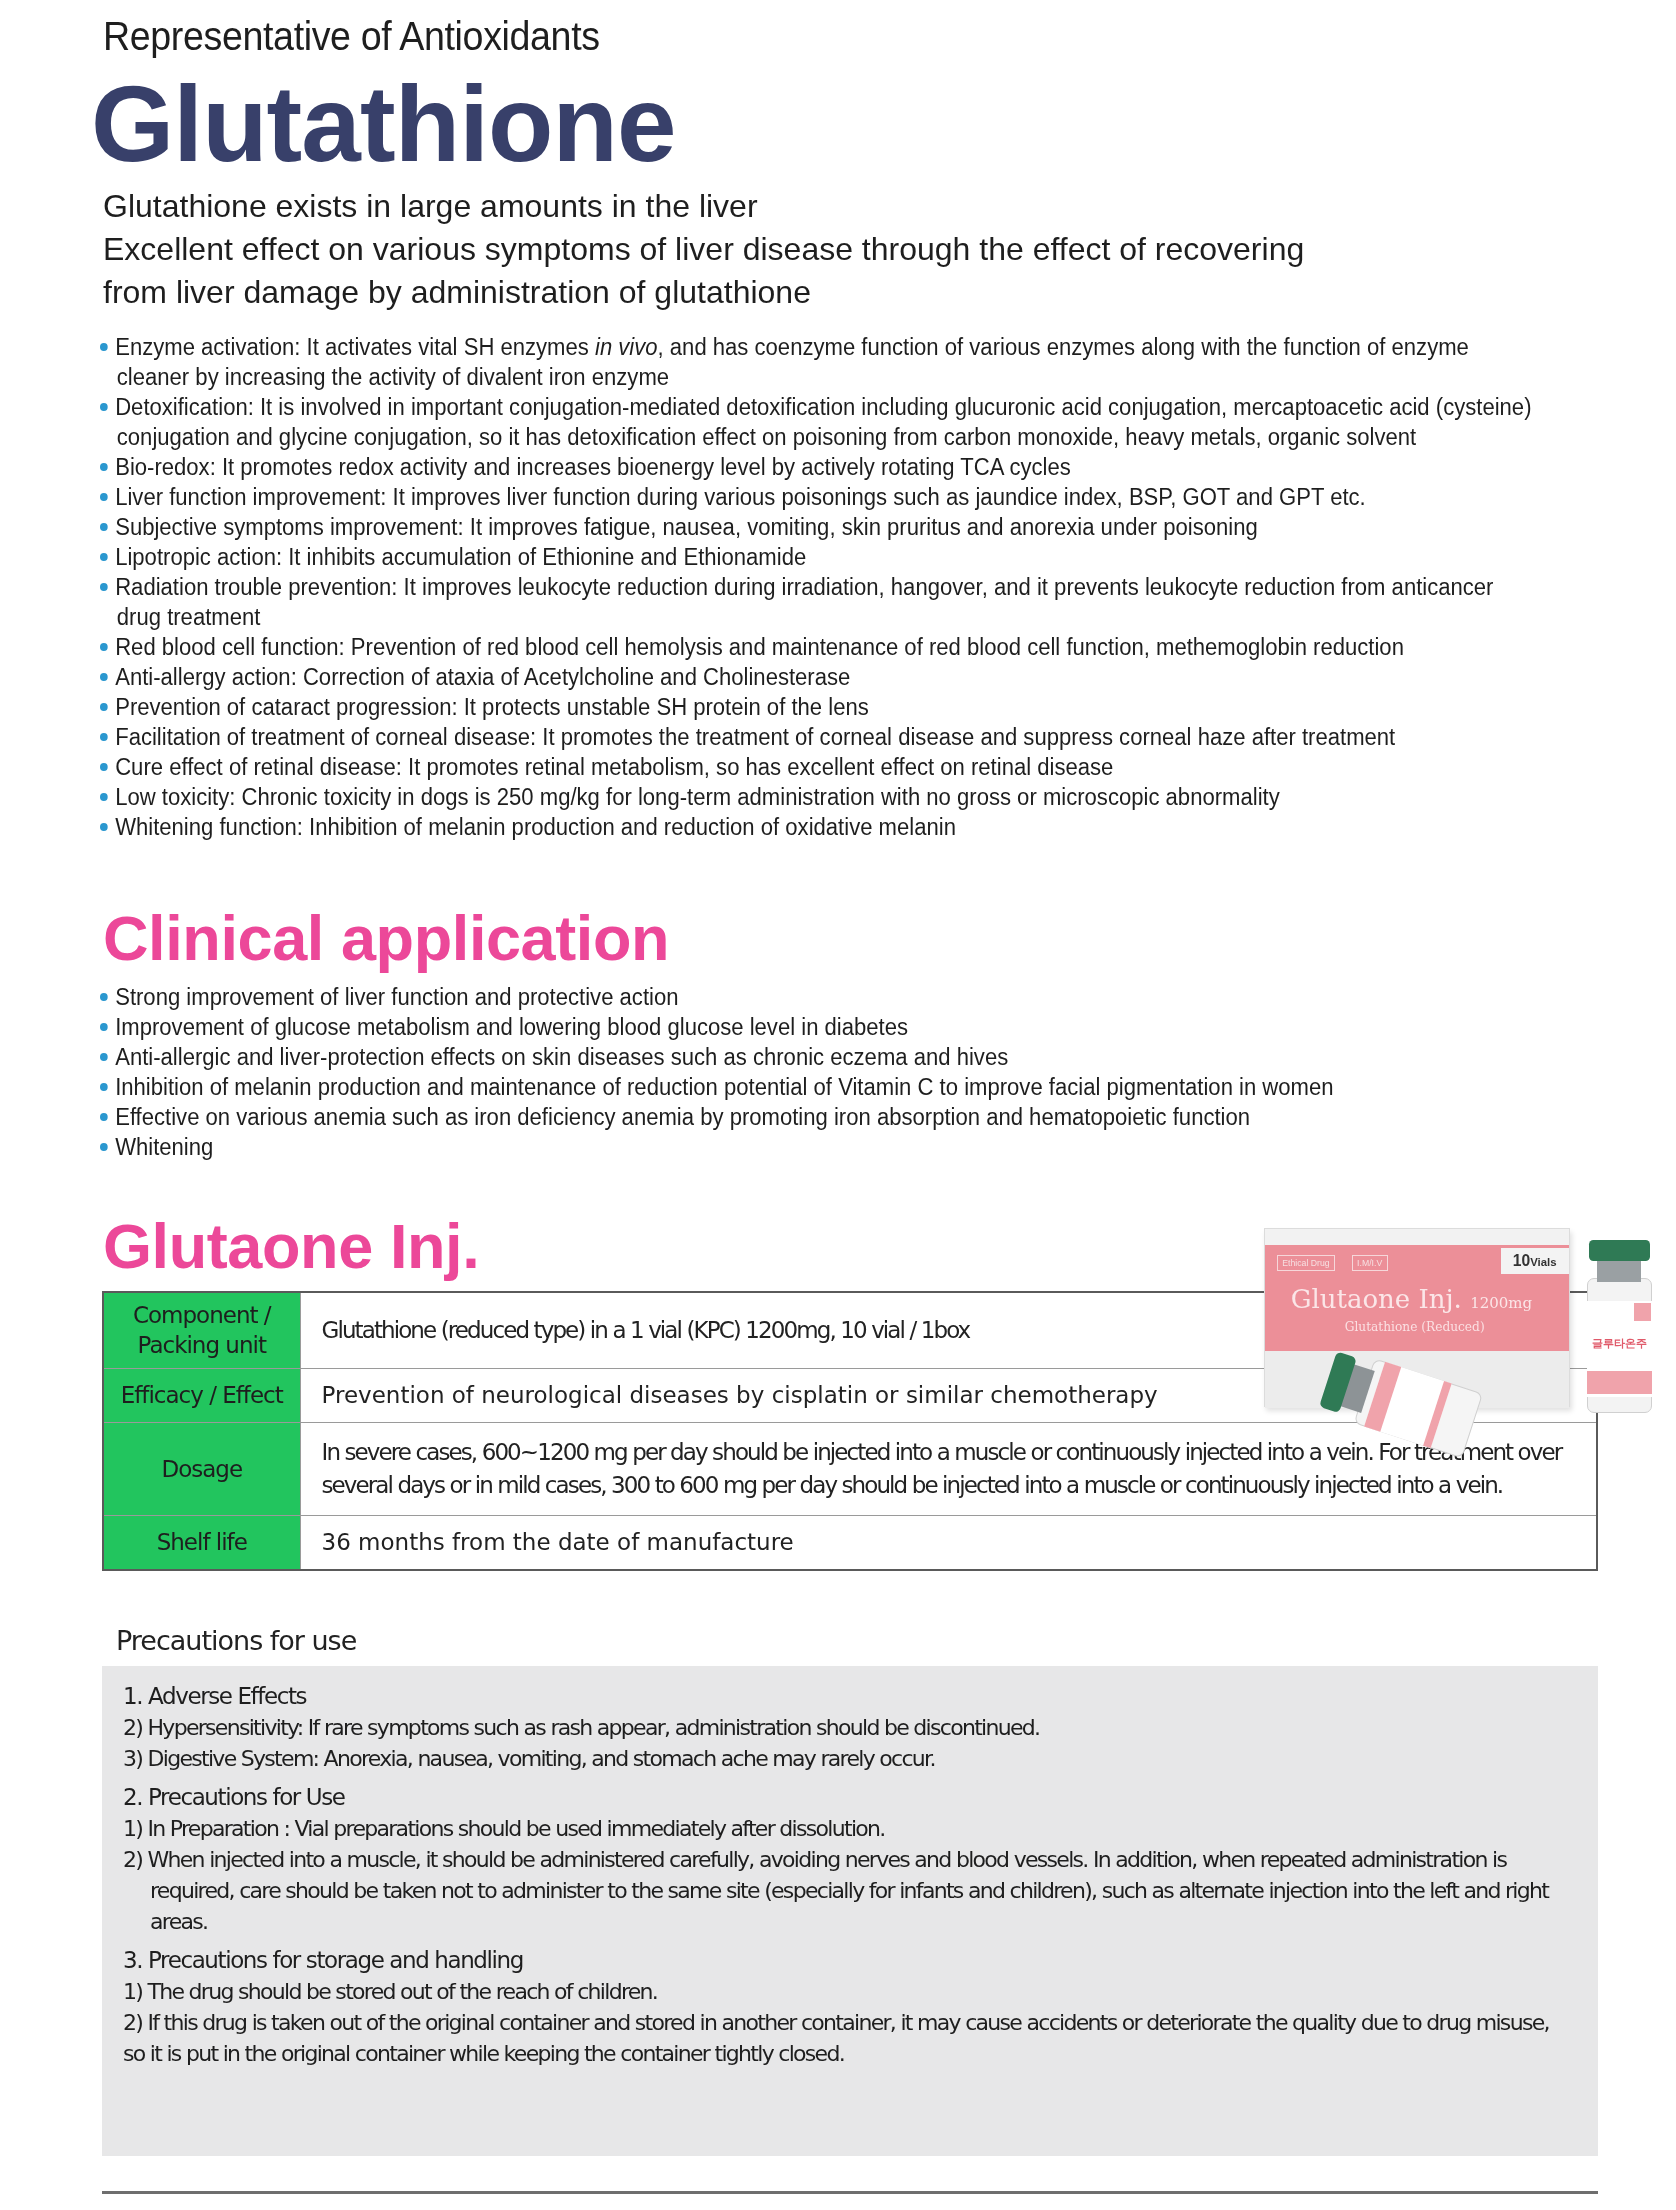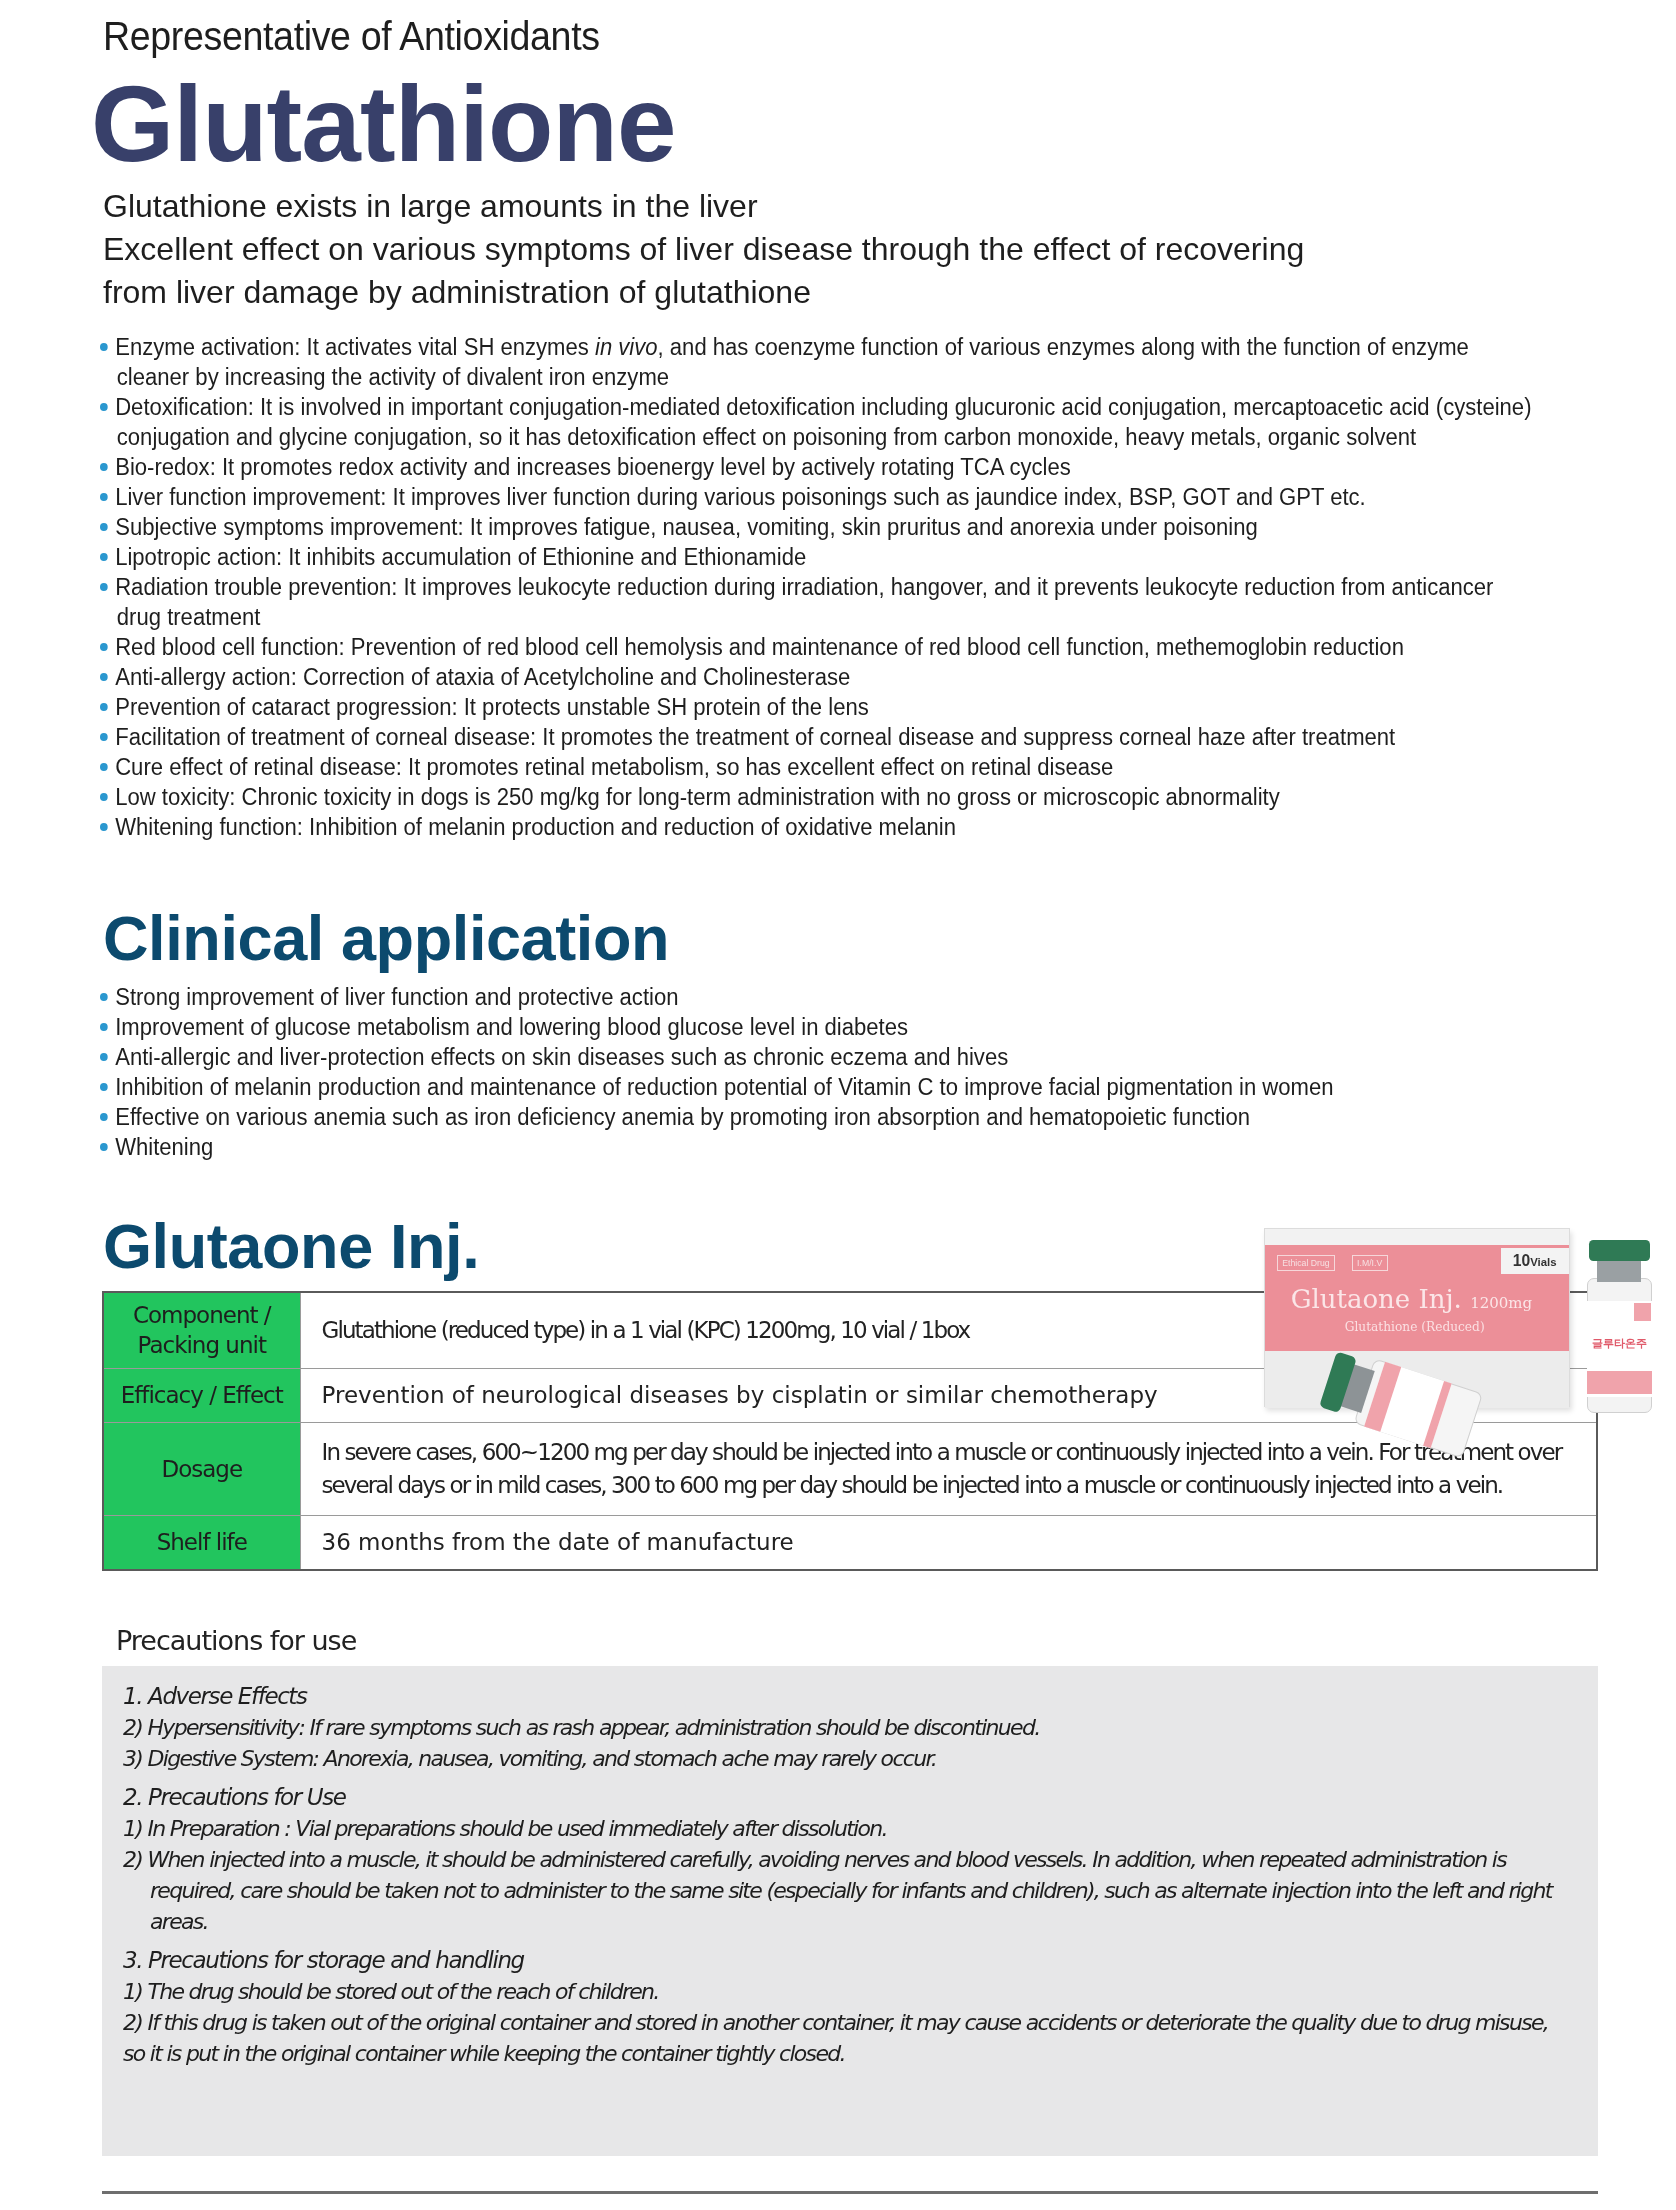--- a/index.html
+++ b/index.html
@@ -38,21 +38,21 @@
     .bullets li .dot {
       display: inline-block; width: 7.9px; height: 7.9px; border-radius: 50%;
       background: #2a97cf; margin-right: 7.9px; vertical-align: middle;
       position: relative; top: -1.7px; text-indent: 0;
     }
     .bullets-main { top: 332px; }
     .bullets-clinical { top: 982px; }
 
     .h2 {
       position: absolute; left: 103px;
-      font-size: 63px; font-weight: bold; color: #0c4a6e; letter-spacing: -0.4px;
+      font-size: 63px; font-weight: bold; color: #ec4899; letter-spacing: -0.4px;
     }
     .h2-clinical { top: 902px; }
     .h2-product { top: 1210px; }
 
     
     .spec-table {
       position: absolute; left: 102px; top: 1291px; width: 1496px;
       border-collapse: collapse;
       border: 2.6px solid #5a5a5a;
       font-family: "DejaVu Sans", sans-serif;
@@ -136,21 +136,21 @@
     }
     .prec-box {
       position: absolute; left: 102px; top: 1666px; width: 1496px; height: 490px;
       background: #e7e7e8;
     }
     .prec-content {
       position: absolute; left: 123px; top: 1681px; width: 1476px;
       font-family: "DejaVu Sans", sans-serif; font-size: 22px; line-height: 31px;
       color: #1e1e1e; letter-spacing: -1.7px;
     }
-    .prec-section { margin-bottom: 7.9px; font-style: italic; }
+    .prec-section { margin-bottom: 7.9px; }
     .prec-section .sec-title { font-size: 23px; letter-spacing: -1.4px; }
     .prec-item { padding-left: 27px; text-indent: -27px; }
     .prec-item.flush-wrap { padding-left: 0; text-indent: 0; }
 
     .bottom-rule {
       position: absolute; left: 102px; top: 2191px; width: 1496px; height: 2.6px;
       background: #6e6e6e;
     }
   </style>
 </head>

